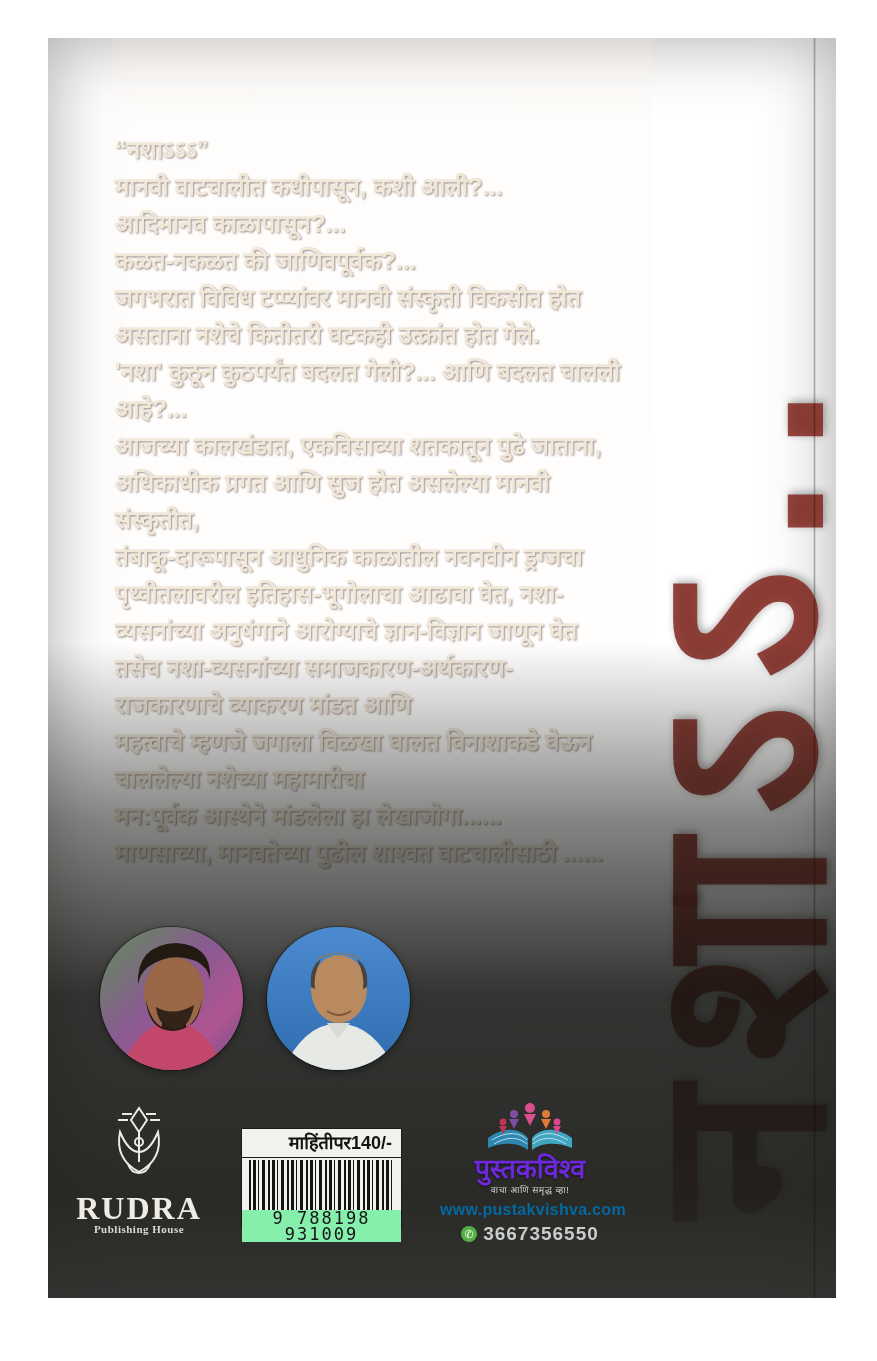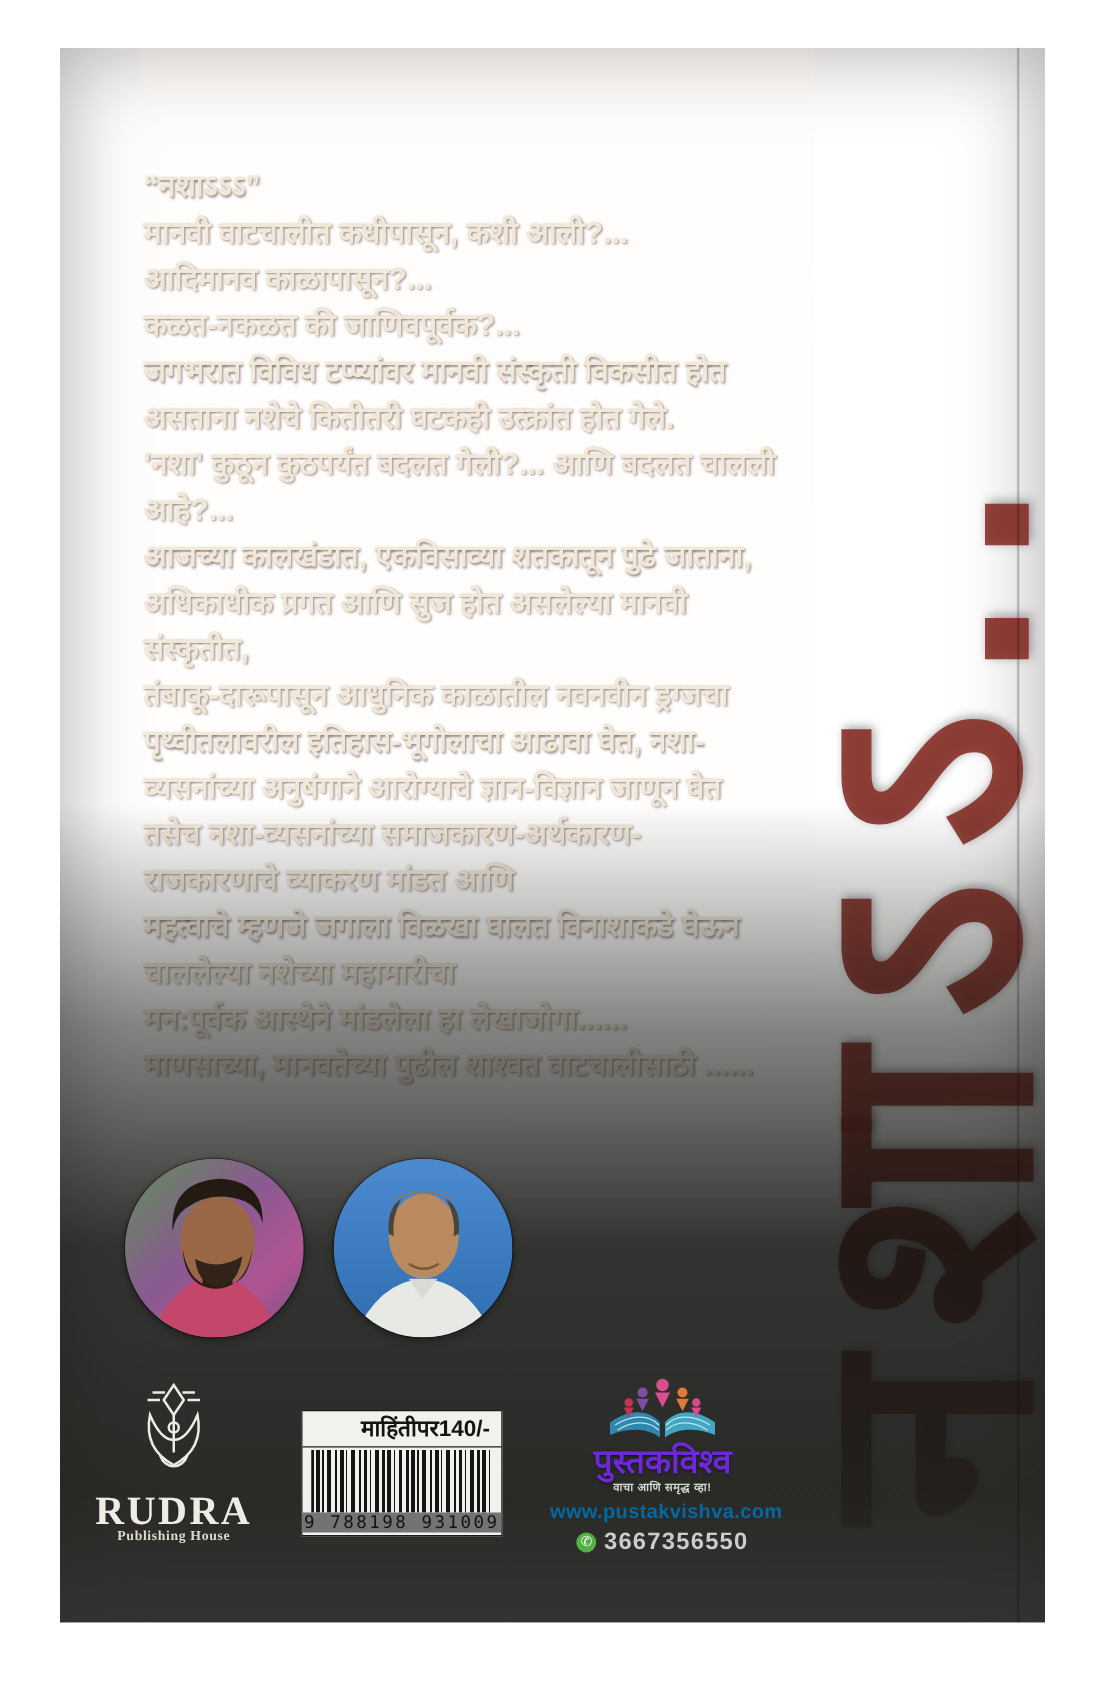--- a/index.html
+++ b/index.html
@@ -93,32 +93,32 @@
   .barcode{
     height:50px;margin:2px 7px 0 7px;
     background:repeating-linear-gradient(90deg,
       #141414 0 2px, #f2f1ec 2px 4px,
       #141414 4px 7px, #f2f1ec 7px 9px,
       #141414 9px 10px, #f2f1ec 10px 13px,
       #141414 13px 16px, #f2f1ec 16px 19px);
   }
   .isbn{
     font-family:"DejaVu Sans Mono", monospace;
-    font-size:14px;letter-spacing:2px;text-align:center;line-height:16px;
-    background:#737373;
+    font-size:17px;letter-spacing:2px;text-align:center;line-height:16px;
+    background:#86efac;
   }
 
   
   .pustak{position:absolute;left:392px;top:1062px;width:180px;text-align:center;}
   .pv-icon{display:block;margin:0 auto;}
   .pv-name{
     color:#6d28d9;font-size:27px;font-weight:700;line-height:30px;
     text-shadow:0 1px 2px rgba(0,0,0,0.6);
   }
-  .pv-tagline{color:#cfd6d2;font-size:9px;line-height:12px;letter-spacing:0.5px;font-weight:bold;}
+  .pv-tagline{color:#cfd6d2;font-size:9px;line-height:12px;letter-spacing:0.5px;}
   .pv-web{color:#0369a1;font-size:16px;font-weight:700;line-height:22px;margin-top:3px;letter-spacing:0.3px;}
   .pv-phone{display:flex;align-items:center;justify-content:center;gap:6px;margin-top:2px;}
   .wa-icon{
     width:16px;height:16px;border-radius:50%;background:#54b044;color:#ffffff;
     font-size:11px;line-height:16px;text-align:center;display:inline-block;
   }
   .pv-phone-num{color:#c9cdcb;font-size:19px;font-weight:700;letter-spacing:1px;}
 </style>
 </head>
 <body>

